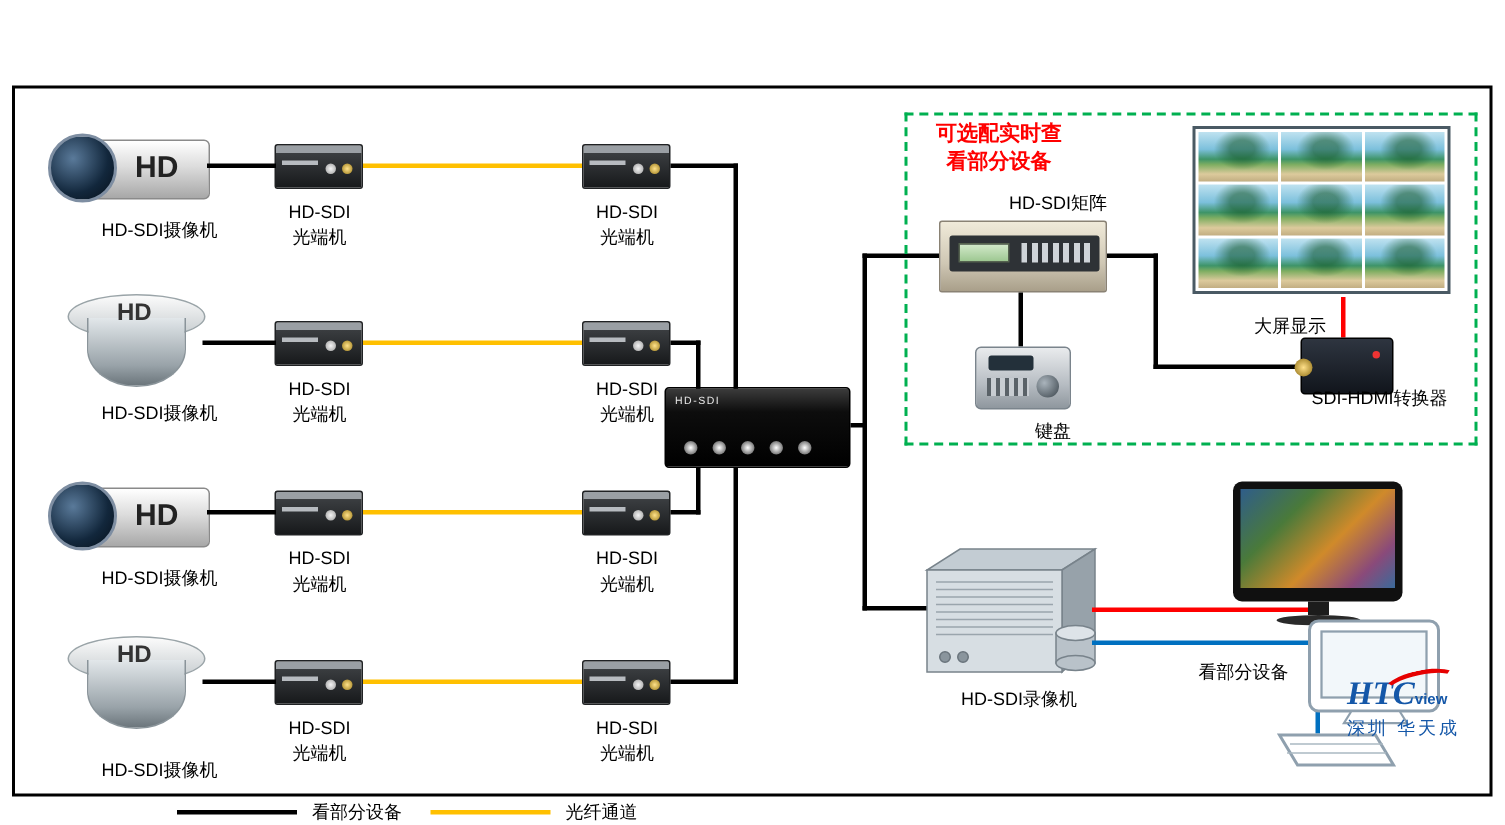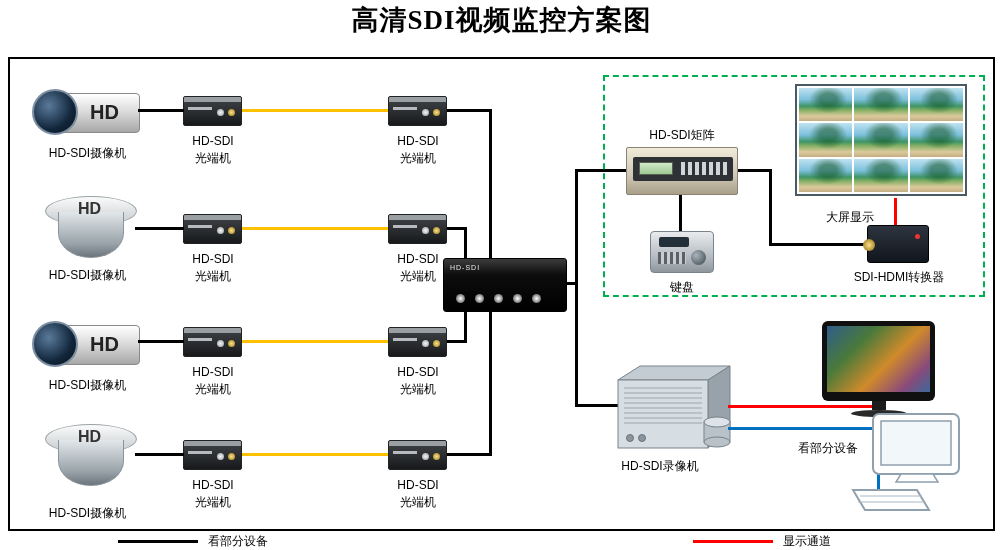--- a/index.html
+++ b/index.html
@@ -6,21 +6,21 @@
     --coaxial:#000000; --fiber:#FFC000; --network:#0070C0; --display:#FF0000;
     --optional:#00B050; --note:#FF0000; --brand:#1457A8;
   }
   *{margin:0;padding:0;box-sizing:border-box}
   body{font-family:"Liberation Sans","DejaVu Sans",sans-serif;background:#fff}
   #stage{position:relative;width:1003px;height:550px;background:#fff;overflow:hidden}
   .abs{position:absolute}
   .title{left:0;top:2px;width:100%;text-align:center;font-family:"Liberation Serif","DejaVu Serif",serif;
          font-weight:bold;font-size:27px;letter-spacing:1px;color:#000}
   .frame{left:8px;top:57px;width:987px;height:474px;border:2px solid #000}
-  .lbl{font-size:12px;line-height:15px;color:#000;text-align:center}
+  .lbl{font-size:12px;line-height:15px;color:#000;text-align:right}
   .tlabel{width:82px;font-size:12px;line-height:17px;text-align:center;color:#000}
   
   .hline{height:3px;background:var(--coaxial)}
   .vline{width:3px;background:var(--coaxial)}
   .fline{height:3px;background:var(--fiber)}
   .rlineh{height:3px;background:var(--display)}
   .rlinev{width:3px;background:var(--display)}
   .blineh{height:3px;background:var(--network)}
   .blinev{width:3px;background:var(--network)}
   
@@ -99,21 +99,20 @@
   
   .leg{display:flex;align-items:center;gap:10px;height:16px}
   .leg .seg{width:80px;height:3px;display:inline-block}
   .leg .ltext{font-size:12px;color:#000}
 </style>
 </head>
 <body>
 
 <div id="stage">
 
-  <div class="abs title">高清SDI视频监控方案图</div>
   <div class="abs frame"></div>
 
   <div class="abs boxcam" style="left:32px;top:88px">
     <div class="body"></div>
     <div class="lens"></div>
     <span class="hd">HD</span>
   </div>
   <div class="abs lbl" style="left:30px;top:146px;width:115px">HD-SDI摄像机</div>
 
   <div class="abs domecam" style="left:45px;top:196px">
@@ -242,20 +241,24 @@
         <i></i>
       </div>
   </div>
 
   <div class="abs hline" style="left:567px;top:282px;width:11px"></div>
   <div class="abs vline" style="left:575px;top:169px;height:238px"></div>
   <div class="abs hline" style="left:575px;top:169px;width:51px"></div>
   <div class="abs hline" style="left:575px;top:404px;width:45px"></div>
 
   <div class="abs optbox" style="left:603px;top:75px;width:382px;height:222px"></div>
+  <div class="abs note" style="left:608px;top:79px;width:116px">
+    <div>可选配实时查</div>
+    <div>看部分设备</div>
+  </div>
 
   <div class="abs lbl" style="left:626px;top:128px;width:112px">HD-SDI矩阵</div>
   <div class="abs matrix" style="left:626px;top:147px">
     <div class="panel"></div>
     <div class="lcd"></div>
     <div class="mkeys"></div>
   </div>
 
   <div class="abs vline" style="left:679px;top:195px;height:36px"></div>
   <div class="abs kbd" style="left:650px;top:231px">
@@ -280,21 +283,21 @@
       <i></i>
       <i></i>
   </div>
   <div class="abs lbl" style="left:816px;top:210px;width:68px">大屏显示</div>
 
   <div class="abs rlinev" style="left:894px;top:198px;height:27px"></div>
   <div class="abs conv" style="left:867px;top:225px">
     <i class="bnc"></i>
     <i class="led"></i>
   </div>
-  <div class="abs lbl" style="left:833px;top:270px;width:132px">SDI-HDMI转换器</div>
+  <div class="abs lbl" style="left:833px;top:258px;width:132px">SDI-HDMI转换器</div>
 
   <svg class="abs" style="left:612px;top:362px" width="128" height="92" viewBox="0 0 128 92">
     <polygon points="6,18 96,18 118,4 28,4" fill="#c3ccd3" stroke="#78838b"></polygon>
     <polygon points="96,18 118,4 118,66 96,86" fill="#97a2aa" stroke="#78838b"></polygon>
     <rect x="6" y="18" width="90" height="68" fill="#d7dee3" stroke="#78838b"></rect>
     <g stroke="#9aa5ad" stroke-width="1">
       <line x1="12" y1="26" x2="90" y2="26"></line>
         <line x1="12" y1="31" x2="90" y2="31"></line>
       <line x1="12" y1="36" x2="90" y2="36"></line>
         <line x1="12" y1="41" x2="90" y2="41"></line>
@@ -327,23 +330,30 @@
     <rect x="36" y="9" width="70" height="44" fill="#f2f7fa" stroke="#8fa0ae" stroke-width="1.5"></rect>
     <polygon points="56,62 88,62 93,70 51,70" fill="#ffffff" stroke="#8fa0ae" stroke-width="1.5"></polygon>
     <polygon points="8,78 72,78 84,98 20,98" fill="#ffffff" stroke="#8fa0ae" stroke-width="2"></polygon>
     <g stroke="#aab8c2" stroke-width="1">
       <line x1="15" y1="84" x2="77" y2="84"></line>
       <line x1="13" y1="90" x2="79" y2="90"></line>
     </g>
   </svg>
   <div class="abs lbl" style="left:797px;top:441px;width:62px">看部分设备</div>
 
+  <div class="abs logo" style="left:898px;top:449px">
+    <div style="position:relative">
+      <span class="swoosh"></span>
+      <span class="b1">HTC</span><span class="b2">view</span>
+    </div>
+    <div class="b3">深圳 华天成</div>
+  </div>
 
   <div class="abs leg" style="left:118px;top:533px">
     <span class="seg" style="background:var(--coaxial)"></span>
     <span class="ltext">看部分设备</span>
   </div>
-  <div class="abs leg" style="left:693px;top:533px">
-    <span class="seg" style="background:var(--display)"></span>
-    <span class="ltext">显示通道</span>
+  <div class="abs leg" style="left:287px;top:533px">
+    <span class="seg" style="background:var(--fiber)"></span>
+    <span class="ltext">光纤通道</span>
   </div>
 
 </div>
 
 </body></html>

